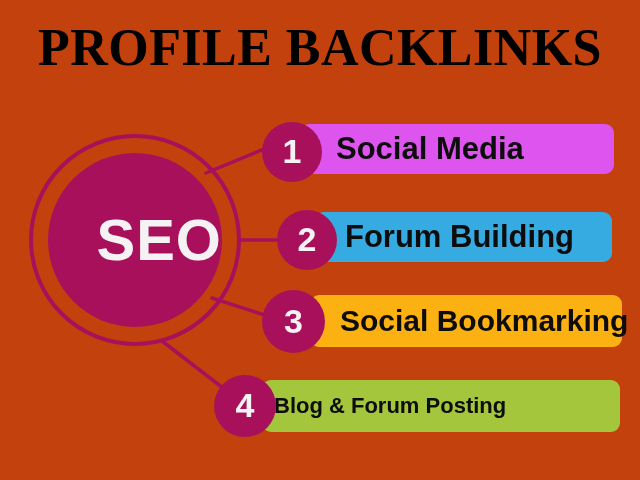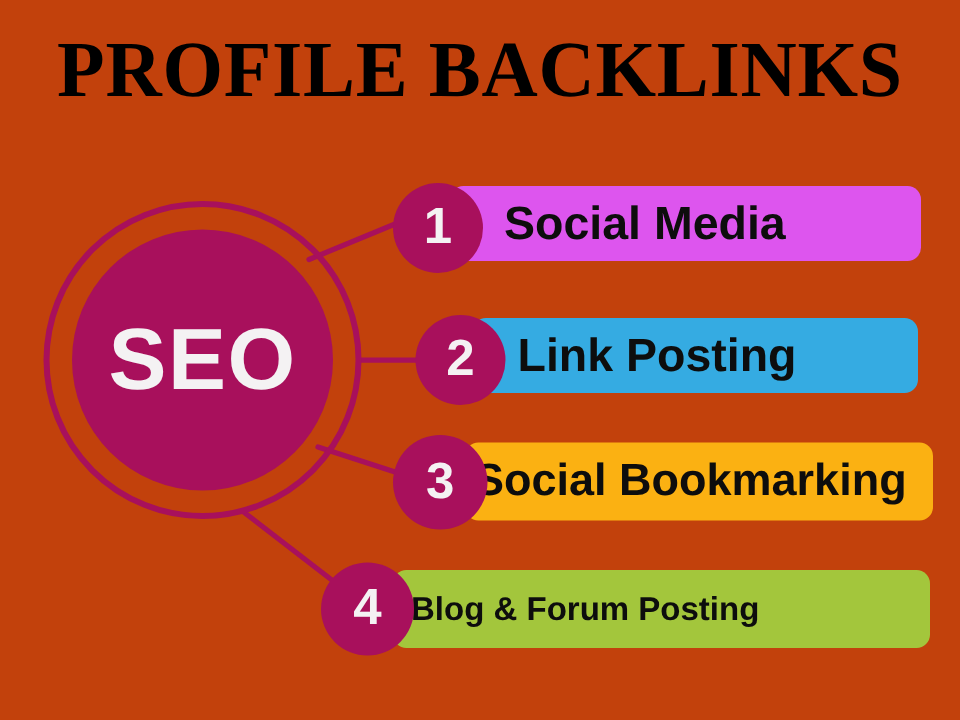--- a/index.html
+++ b/index.html
@@ -108,21 +108,21 @@
   #row-1-label{ left: 336px; top: 124px; height: 50px; font-size: 31px; }
 
   
   #row-2-bar  { left: 315px; top: 212px; width: 297px; height: 50px; background: #35abe2; }
   #row-2-badge{ left: 277px; top: 210px; width: 60px; height: 60px; background: #a8105c; }
   #row-2-label{ left: 345px; top: 212px; height: 50px; font-size: 31px; }
 
   
   #row-3-bar  { left: 310px; top: 295px; width: 312px; height: 52px; background: #fbb112; }
   #row-3-badge{ left: 262px; top: 290px; width: 63px; height: 63px; background: #a8105c; }
-  #row-3-label{ left: 316px; top: 295px; height: 52px; font-size: 30px; }
+  #row-3-label{ left: 340px; top: 295px; height: 52px; font-size: 30px; }
 
   
   #row-4-bar  { left: 262px; top: 380px; width: 358px; height: 52px; background: #a3c63c; }
   #row-4-badge{ left: 214px; top: 375px; width: 62px; height: 62px; background: #a8105c; }
   #row-4-label{ left: 274px; top: 380px; height: 52px; font-size: 22px; }
 </style>
 </head>
 <body>
 
 <div id="infographic" style="background: #c2410c;">
@@ -134,33 +134,33 @@
     <line x1="206" y1="173" x2="286" y2="140" stroke="#a8105c" stroke-width="3.5" stroke-linecap="round"></line>
     <line x1="239" y1="240" x2="300" y2="240" stroke="#a8105c" stroke-width="3.5" stroke-linecap="round"></line>
     <line x1="212" y1="298" x2="286" y2="322" stroke="#a8105c" stroke-width="3.5" stroke-linecap="round"></line>
     <line x1="162" y1="341" x2="232" y2="395" stroke="#a8105c" stroke-width="3.5" stroke-linecap="round"></line>
 
     <circle cx="135" cy="240" r="104" fill="none" stroke="#a8105c" stroke-width="4"></circle>
 
     <circle cx="135" cy="240" r="87" fill="#a8105c"></circle>
   </svg>
 
-  <div id="seo-label" style="color: rgb(244, 242, 243);">SEO</div>
+  <div id="seo-label" style="color: rgb(244, 242, 243); text-align: right;">SEO</div>
 
   <div class="row">
     <div id="row-1-bar" class="row-bar" style="background: rgb(221, 85, 238);"></div>
     <div id="row-1-label" class="row-label" style="color: rgb(13, 13, 13);">Social Media</div>
     <div id="row-1-badge" class="row-badge" style="background: rgb(168, 16, 92);">
       <span class="row-badge-num" style="color: rgb(244, 242, 243);">1</span>
     </div>
   </div>
 
   <div class="row">
     <div id="row-2-bar" class="row-bar" style="background: rgb(53, 171, 226);"></div>
-    <div id="row-2-label" class="row-label" style="color: rgb(13, 13, 13);">Link Posting</div>
+    <div id="row-2-label" class="row-label" style="color: rgb(13, 13, 13);">Forum Building</div>
     <div id="row-2-badge" class="row-badge" style="background: rgb(168, 16, 92);">
       <span class="row-badge-num" style="color: rgb(244, 242, 243);">2</span>
     </div>
   </div>
 
   <div class="row">
     <div id="row-3-bar" class="row-bar" style="background: rgb(251, 177, 18);"></div>
     <div id="row-3-label" class="row-label" style="color: rgb(13, 13, 13);">Social Bookmarking</div>
     <div id="row-3-badge" class="row-badge" style="background: rgb(168, 16, 92);">
       <span class="row-badge-num" style="color: rgb(244, 242, 243);">3</span>

